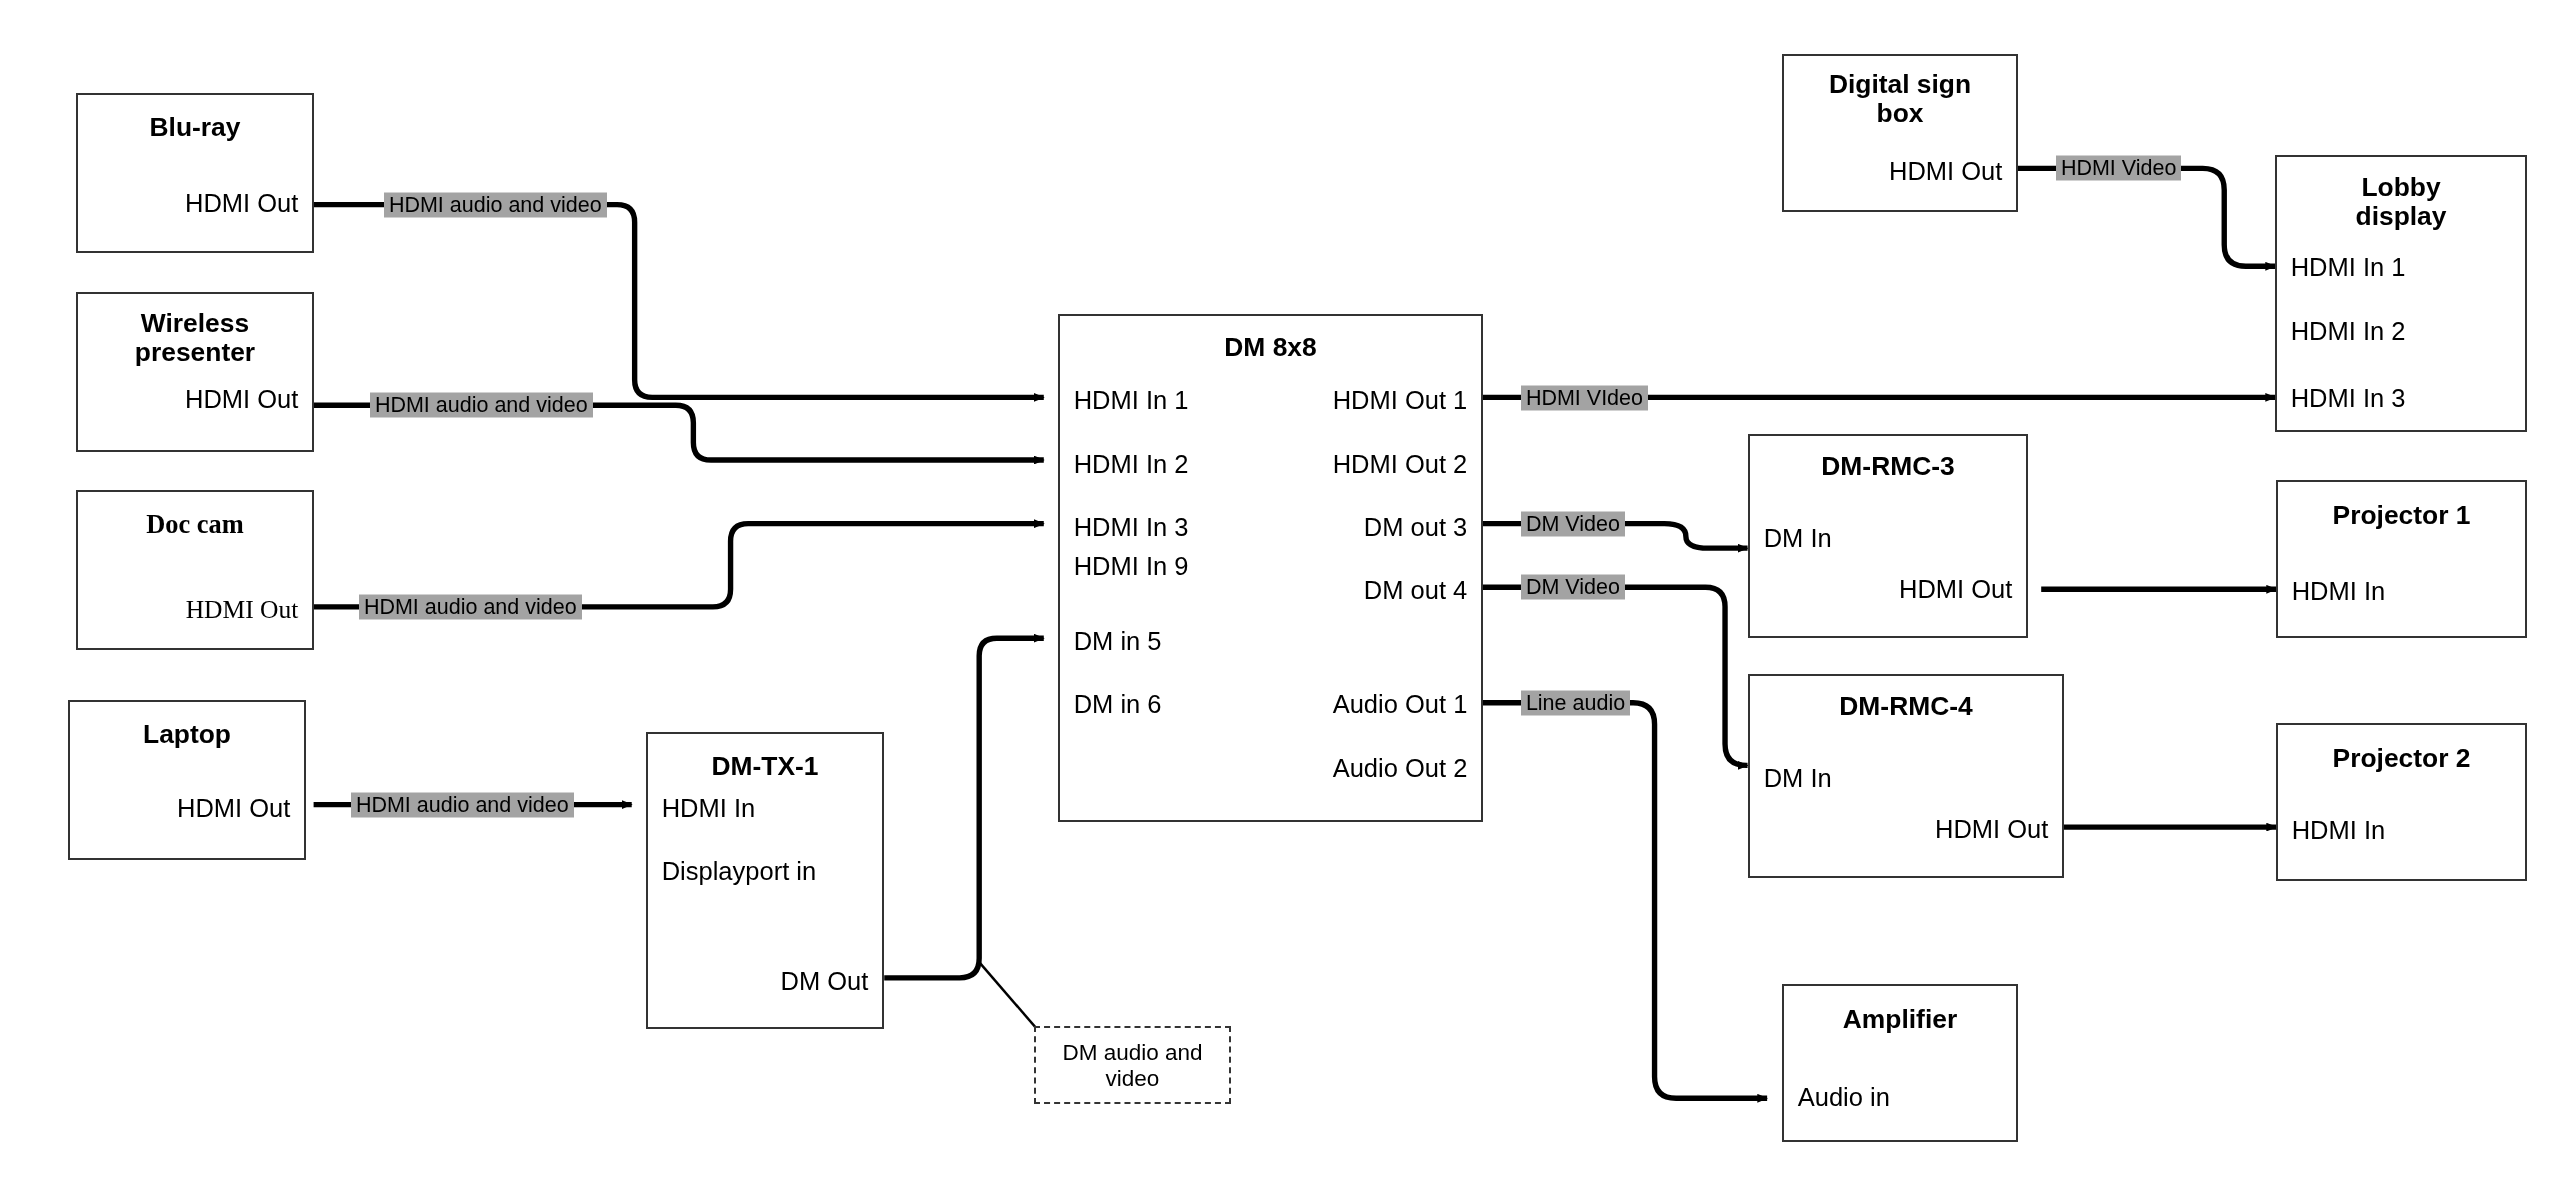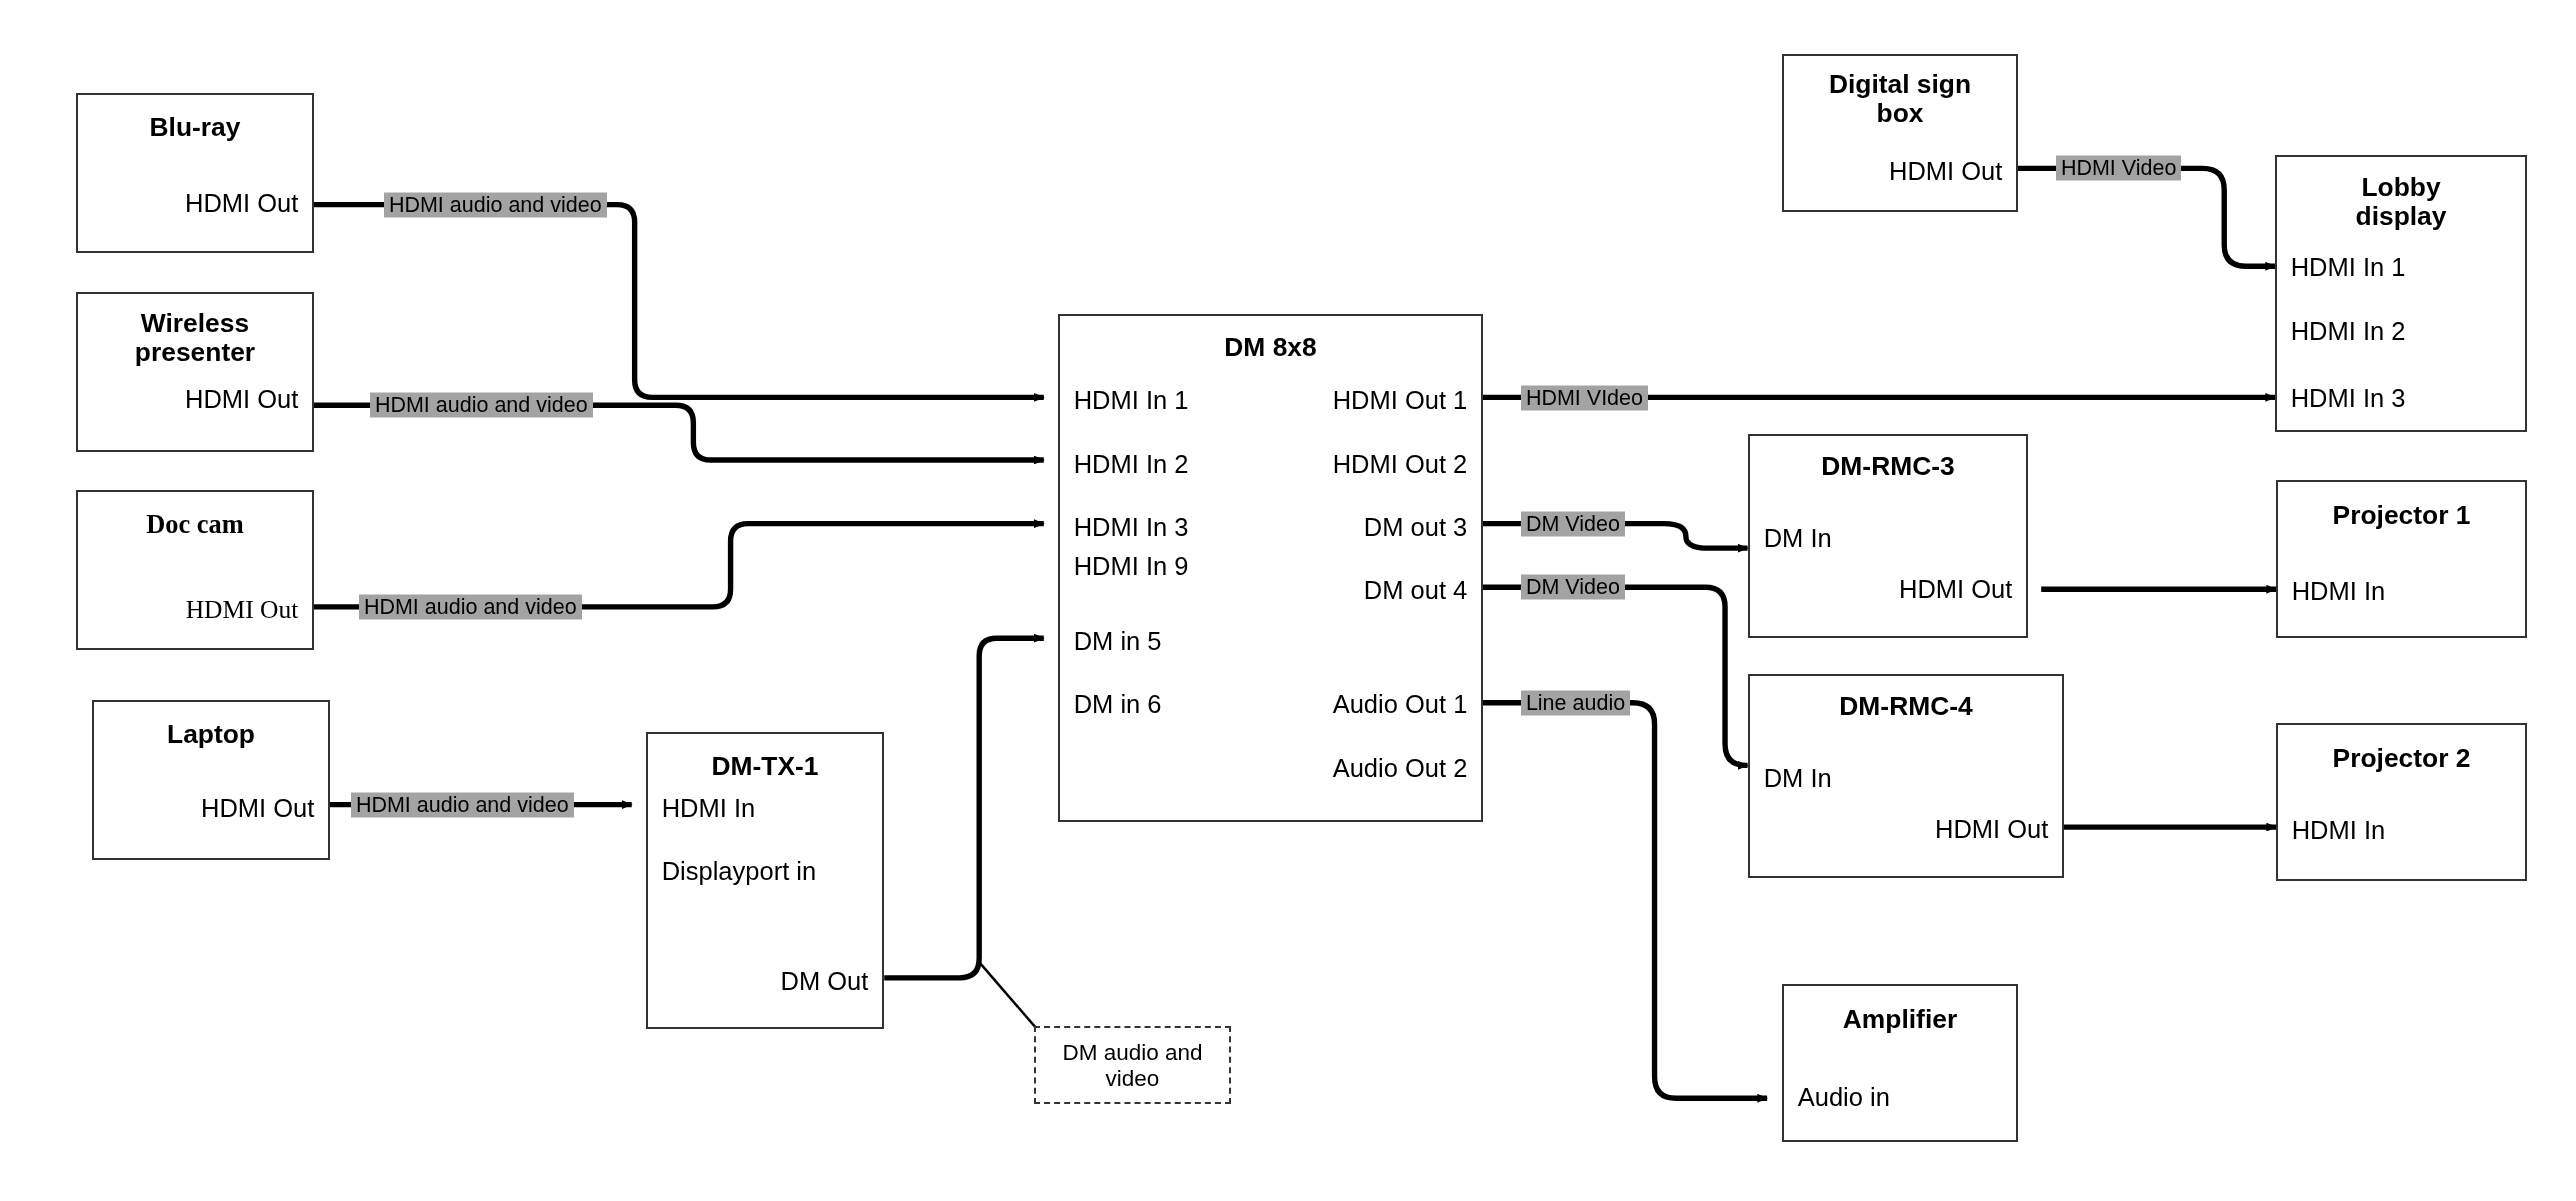--- a/index.html
+++ b/index.html
@@ -130,21 +130,21 @@
     <div class="title" style="top:14.7px; white-space:pre-line;">Wireless
 presenter</div>
     <div class="port right" style="top:91px;">HDMI Out</div>
   </div>
 
   <div class="node" style="left:76px; top:490px; width:238px; height:160px;font-family:Liberation Serif, serif;">
     <div class="title" style="top:17.6px;">Doc cam</div>
     <div class="port right" style="top:103px;">HDMI Out</div>
   </div>
 
-  <div class="node" style="left:92px; top:700px; width:238px; height:160px;">
+  <div class="node" style="left:68px; top:700px; width:238px; height:160px;">
     <div class="title" style="top:17.6px;">Laptop</div>
     <div class="port right" style="top:92px;">HDMI Out</div>
   </div>
 
   <div class="node" style="left:646px; top:732px; width:238px; height:297px;">
     <div class="title" style="top:17.6px;">DM-TX-1</div>
     <div class="port left" style="top:60px;">HDMI In</div>
     <div class="port left" style="top:123px;">Displayport in</div>
     <div class="port right" style="top:233px;">DM Out</div>
   </div>

